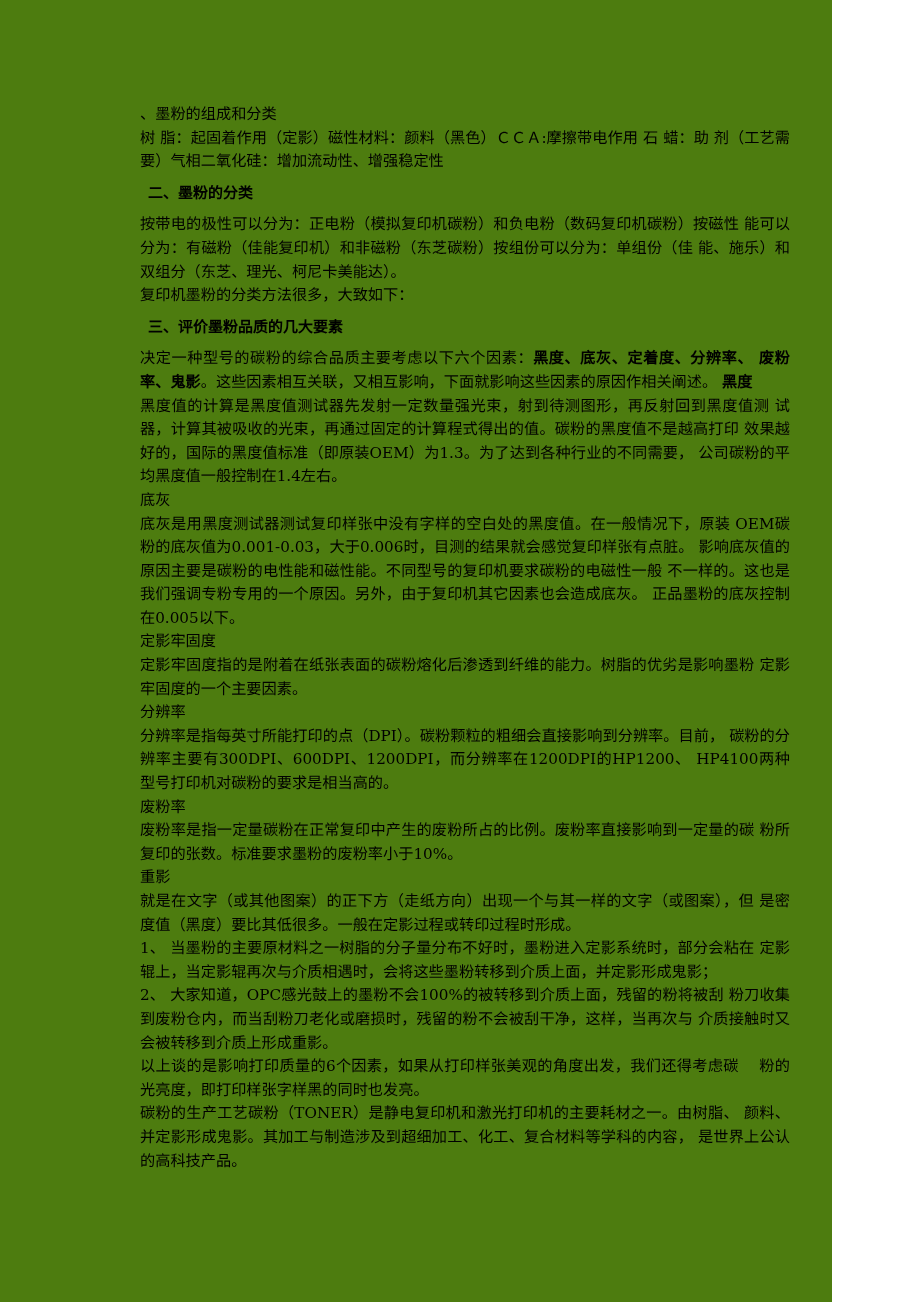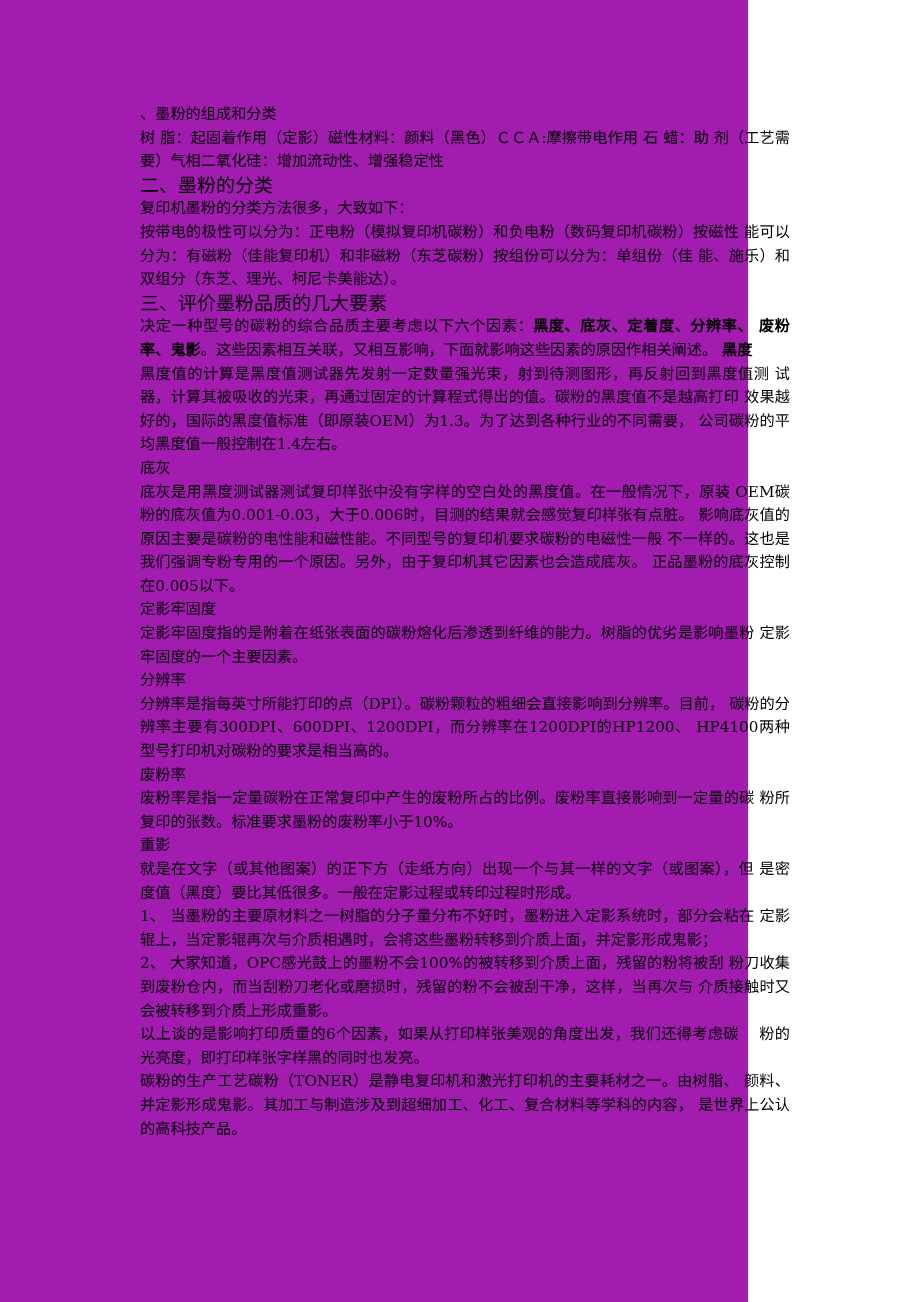--- a/index.html
+++ b/index.html
@@ -11,23 +11,23 @@
   body {
     width: 920px;
     height: 1302px;
     font-family: "DejaVu Serif", "Liberation Serif", serif;
     color: #000000;
     -webkit-font-smoothing: none;
   }
 
   #page {
     position: relative;
-    width: 748px;
+    width: 832px;
     height: 1302px;
-    background: #a21caf;
+    background: #4d7c0f;
     box-sizing: border-box;
     padding: 103px 130px 0 140px;
   }
 
   #doc-body {
     width: 650px;
   }
 
   
   .para {
@@ -35,24 +35,24 @@
     line-height: 23.6px;
     text-align: justify;
     text-justify: inter-ideograph;
     margin: 0;
     letter-spacing: 0px;
     word-break: break-all;
     white-space: pre-wrap;
   }
 
   .heading {
-    font-size: 19px;
+    font-size: 15px;
     line-height: 23.6px;
-    font-weight: normal;
-    margin: 0;
+    font-weight: bold;
+    margin: 8px;
     white-space: pre-wrap;
   }
 
   .sub-heading {
     font-size: 15.2px;
     line-height: 23.6px;
     font-weight: normal;
     margin: 0;
     white-space: pre-wrap;
   }
@@ -62,22 +62,22 @@
   .run-bold { font-weight: bold; }
 </style>
 </head>
 <body>
 
 <div id="page">
   <div id="doc-body">
       <p class="para">、墨粉的组成和分类</p>
       <p class="para">树 脂：起固着作用（定影）磁性材料：颜料（黑色）ＣＣＡ:摩擦带电作用 石 蜡：助 剂（工艺需要）气相二氧化硅：增加流动性、增强稳定性</p>
       <p class="heading">二、墨粉的分类</p>
+      <p class="para">按带电的极性可以分为：正电粉（模拟复印机碳粉）和负电粉（数码复印机碳粉）按磁性 能可以分为：有磁粉（佳能复印机）和非磁粉（东芝碳粉）按组份可以分为：单组份（佳 能、施乐）和双组分（东芝、理光、柯尼卡美能达）。</p>
       <p class="para">复印机墨粉的分类方法很多，大致如下：</p>
-      <p class="para">按带电的极性可以分为：正电粉（模拟复印机碳粉）和负电粉（数码复印机碳粉）按磁性 能可以分为：有磁粉（佳能复印机）和非磁粉（东芝碳粉）按组份可以分为：单组份（佳 能、施乐）和双组分（东芝、理光、柯尼卡美能达）。</p>
       <p class="heading">三、评价墨粉品质的几大要素</p>
       <p class="para"><span class="run">决定一种型号的碳粉的综合品质主要考虑以下六个因素：</span><span class="run run-bold">黑度、底灰、定着度、分辨率、 废粉率、鬼影</span><span class="run">。这些因素相互关联，又相互影响，下面就影响这些因素的原因作相关阐述。 </span><span class="run run-bold">黑度</span></p>
       <p class="para">黑度值的计算是黑度值测试器先发射一定数量强光束，射到待测图形，再反射回到黑度值测 试器，计算其被吸收的光束，再通过固定的计算程式得出的值。碳粉的黑度值不是越高打印 效果越好的，国际的黑度值标准（即原装OEM）为1.3。为了达到各种行业的不同需要， 公司碳粉的平均黑度值一般控制在1.4左右。</p>
       <p class="sub-heading">底灰</p>
       <p class="para">底灰是用黑度测试器测试复印样张中没有字样的空白处的黑度值。在一般情况下，原装 OEM碳粉的底灰值为0.001-0.03，大于0.006时，目测的结果就会感觉复印样张有点脏。 影响底灰值的原因主要是碳粉的电性能和磁性能。不同型号的复印机要求碳粉的电磁性一般 不一样的。这也是我们强调专粉专用的一个原因。另外，由于复印机其它因素也会造成底灰。 正品墨粉的底灰控制在0.005以下。</p>
       <p class="sub-heading">定影牢固度</p>
       <p class="para">定影牢固度指的是附着在纸张表面的碳粉熔化后渗透到纤维的能力。树脂的优劣是影响墨粉 定影牢固度的一个主要因素。</p>
       <p class="sub-heading">分辨率</p>
       <p class="para">分辨率是指每英寸所能打印的点（DPI）。碳粉颗粒的粗细会直接影响到分辨率。目前， 碳粉的分辨率主要有300DPI、600DPI、1200DPI，而分辨率在1200DPI的HP1200、 HP4100两种型号打印机对碳粉的要求是相当高的。</p>
       <p class="sub-heading">废粉率</p>

